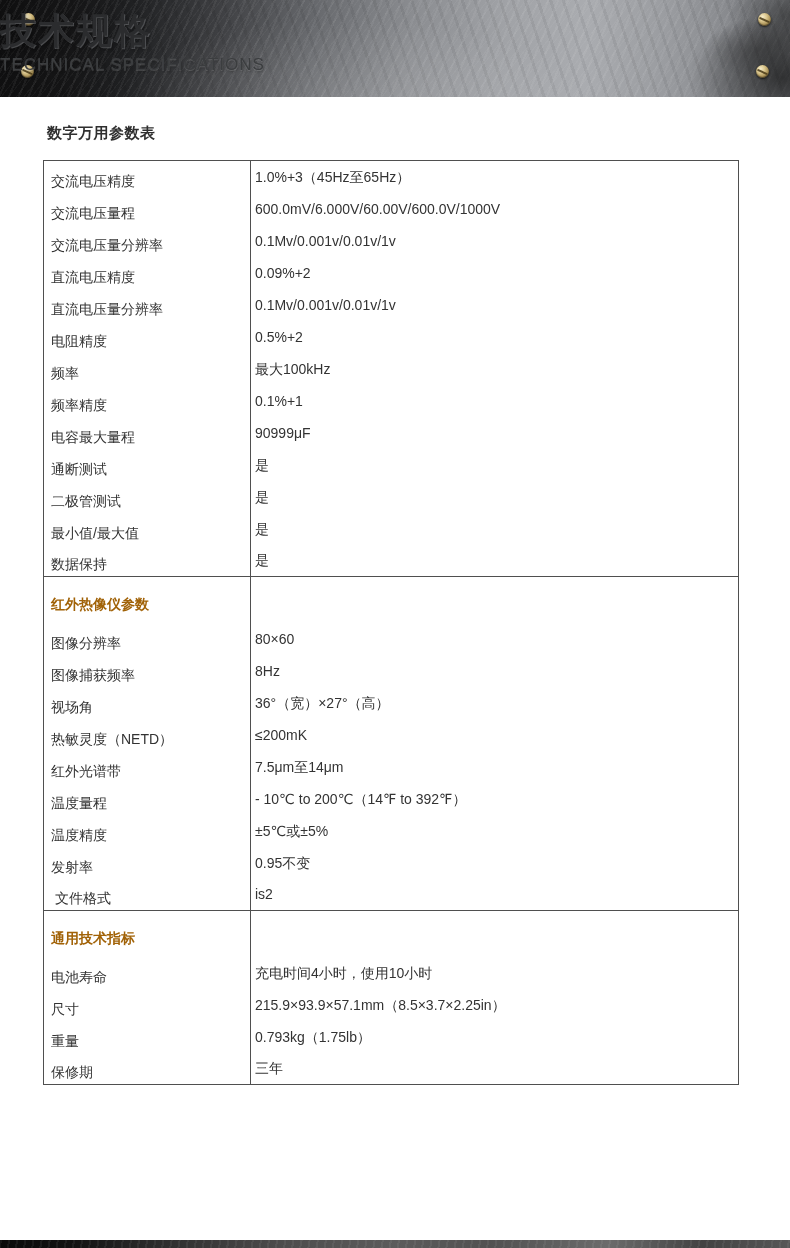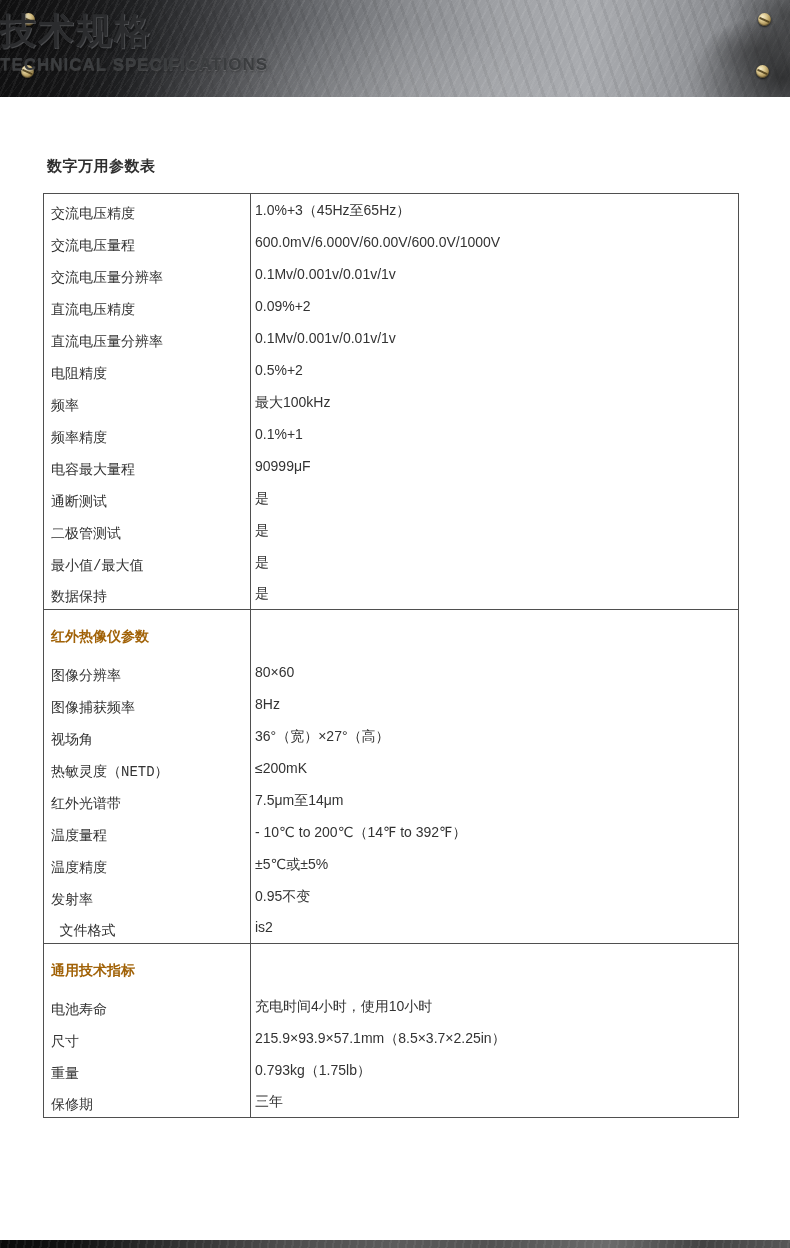--- a/index.html
+++ b/index.html
@@ -18,52 +18,52 @@
       repeating-linear-gradient(72deg, rgba(0,0,0,0.06) 0 3px, transparent 3px 12px),
       repeating-linear-gradient(128deg, rgba(255,255,255,0.04) 0 1px, transparent 1px 6px),
       linear-gradient(94deg,#0f0f10 0%,#151516 9%,#202123 17%,#3c3d40 27%,#686a6e 40%,#8b8d91 52%,#a1a3a7 64%,#aaacb0 74%,#9a9ca0 84%,#84868a 93%,#747679 100%);
   }
   .banner-text { position:absolute; left:0; top:11px; width:100%; }
   .banner-title {
     margin:0; font-size:36px; line-height:40px; font-weight:bold; letter-spacing:2px;
     color:#2b2c2e; text-shadow:1px 1px 0 rgba(120,122,126,0.55), 2px 3px 4px rgba(0,0,0,0.35);
   }
   .banner-subtitle {
-    margin-top:4px; font-size:17px; font-weight:bold; letter-spacing:1px;
+    margin-top:4px; font-size:17px; font-weight:normal; letter-spacing:1px;
     color:#3b3d3f; text-shadow:0 1px 1px rgba(255,255,255,0.18), 1px 2px 2px rgba(0,0,0,0.25);
   }
   .screw {
     position:absolute; width:13px; height:13px; border-radius:50%;
     background:radial-gradient(circle at 35% 30%, #f6edcb 0%, #dcc890 32%, #b49c60 58%, #7e6838 84%, #594a26 100%);
     box-shadow:0 1px 2px rgba(0,0,0,0.7), inset 0 -1px 1px rgba(0,0,0,0.45);
   }
   .screw::after {
     content:""; position:absolute; left:1px; right:1px; top:5.5px; height:1.6px;
     background:rgba(72,56,22,0.85); border-radius:1px; transform:rotate(24deg);
   }
   .screw.s1 { left:22px; top:13px; }
   .screw.s2 { left:21px; top:65px; }
   .screw.s3 { left:758px; top:13px; }
   .screw.s4 { left:756px; top:65px; }
 
   
   .content { padding:0 43px; }
   .table-title {
-    margin:60px 0 17px 4px; font-size:15px; font-weight:bold; color:#2f2f2f; letter-spacing:0.5px;
+    margin:27px 0 17px 4px; font-size:15px; font-weight:bold; color:#2f2f2f; letter-spacing:0.5px;
   }
   table.spec-table {
     width:696px; border-collapse:collapse; table-layout:fixed;
     border:1px solid #4f4f4f;
   }
   col.c1 { width:207px; }
   .spec-table td {
     font-size:14px; color:#333333; vertical-align:middle;
     white-space:pre-wrap; overflow:hidden; line-height:18px;
   }
-  td.row-label   { padding:8px 4px 0 7px; border-right:1px solid #4f4f4f;font-family:Liberation Mono, monospace; }
+  td.row-label   { padding:8px 4px 0 7px; border-right:1px solid #4f4f4f; }
   td.row-value   { padding:0 6px 0 4px; }
   tr.data-row    { height:32px; }
   tr.section-row { height:46px; }
   tr.section-row td { border-top:1px solid #4f4f4f; }
   td.section-header { font-weight:bold; color:#a16207; }
 
   
   .bottom-strip {
     position:absolute; left:0; bottom:0; width:790px; height:8px;
     background:

